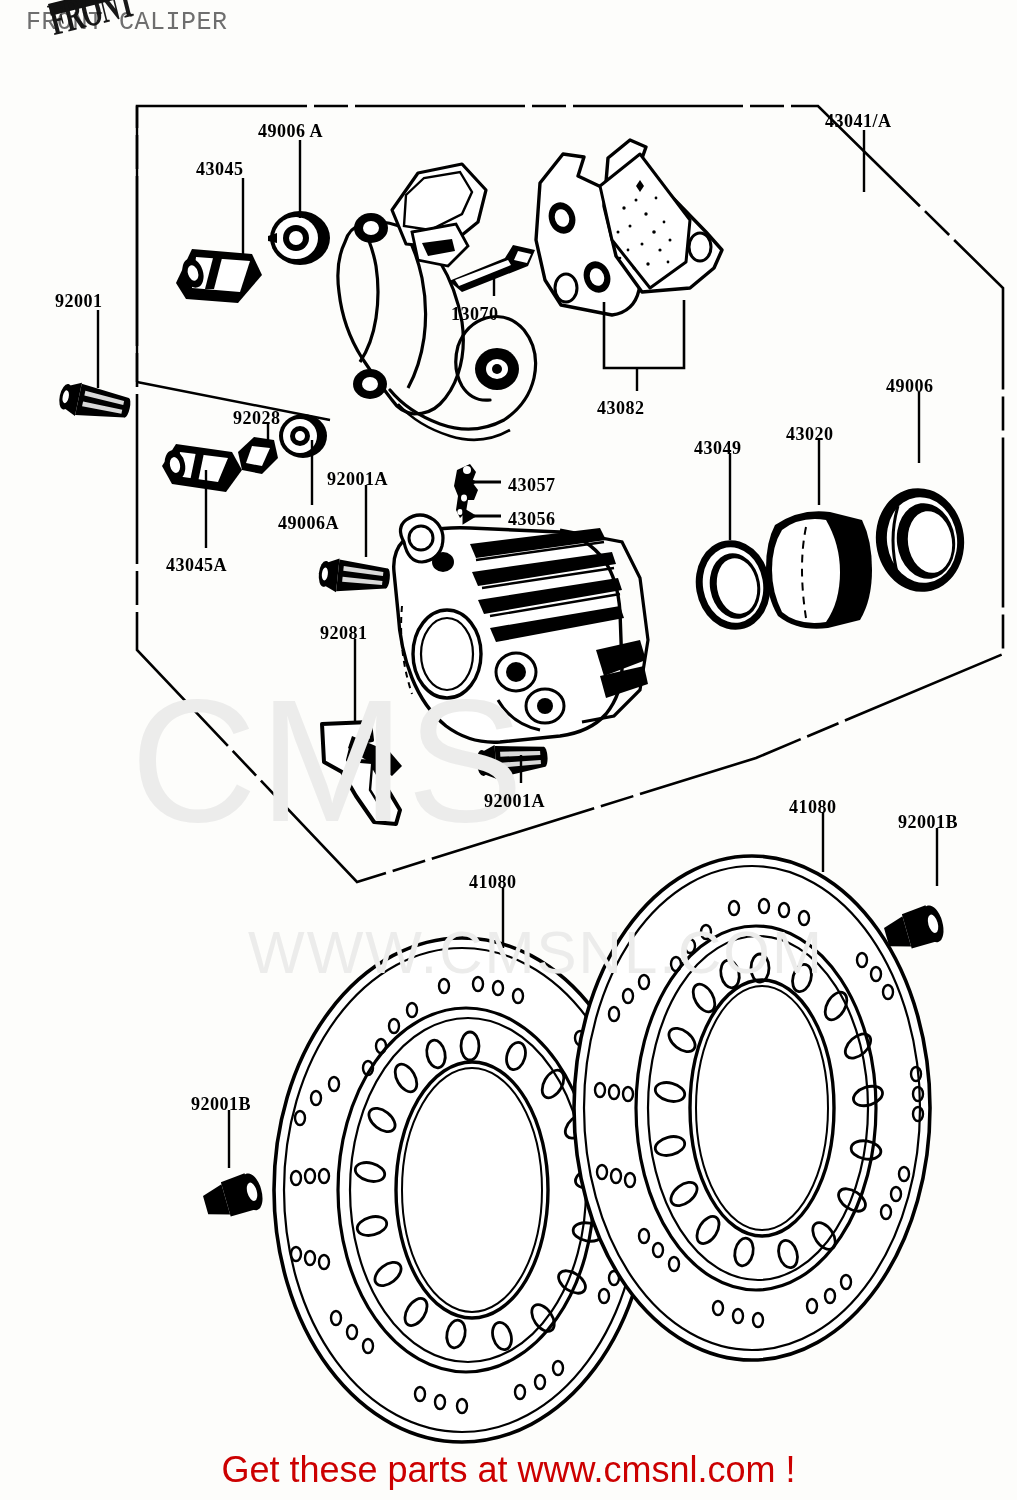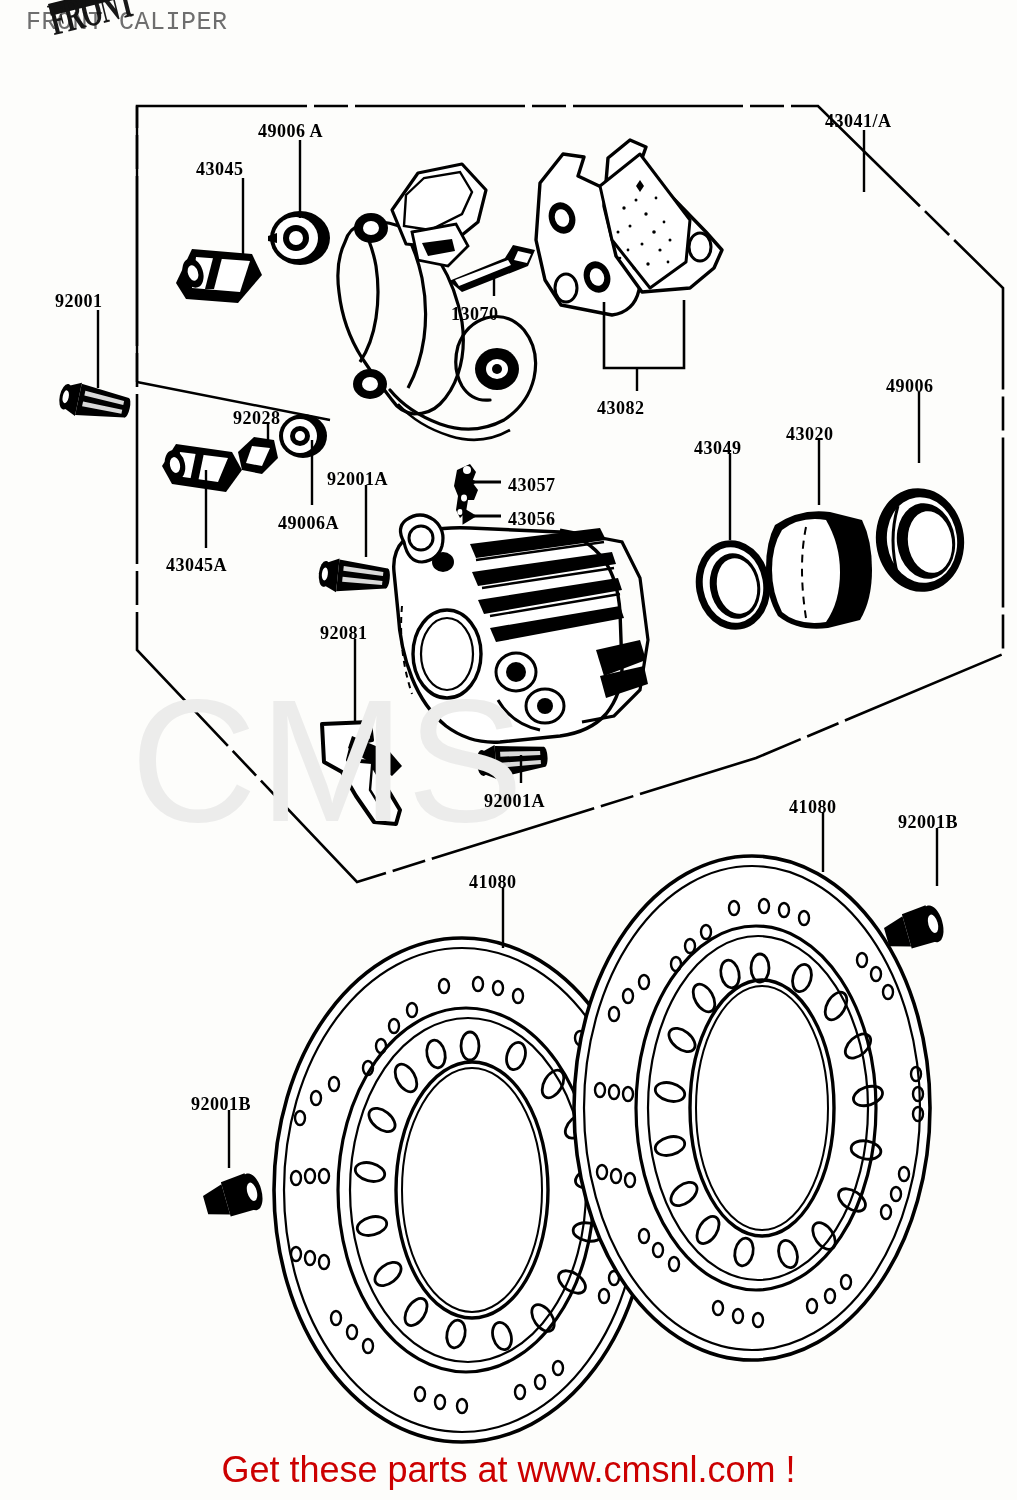--- a/index.html
+++ b/index.html
@@ -107,20 +107,21 @@
     letter-spacing: 2px;
     transform: translate(-50%,-50%);
   }
 </style>
 </head>
 <body>
 
 <div id="page">
 
   <div class="wm wm-cms">CMS</div>
+  <div class="wm wm-url">WWW.CMSNL.COM</div>
 
   <div class="page-title">FRONT CALIPER</div>
   <div class="stamp-bar"></div>
   <div class="front-stamp">FRONT</div>
 
   <svg id="diagram-svg" viewBox="0 0 1017 1500">
     <defs>
       <g id="bolt-shape">
         <path d="M0,0 L0,22 L13,28 L13,-6 Z" fill="#000"></path>
         <ellipse cx="0" cy="11" rx="6" ry="13" fill="#000"></ellipse>

